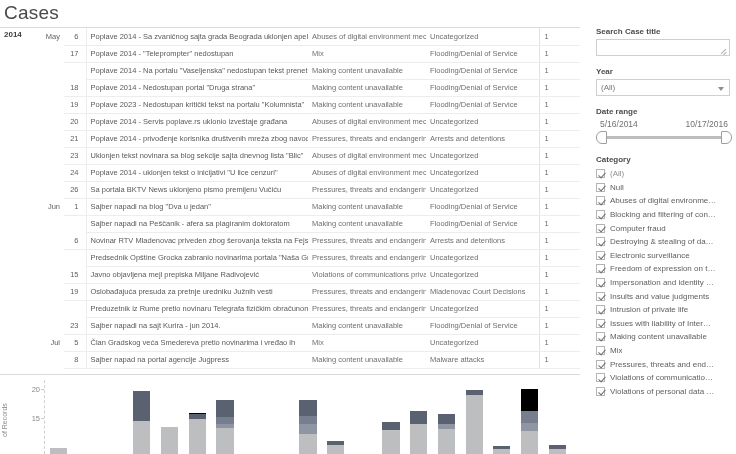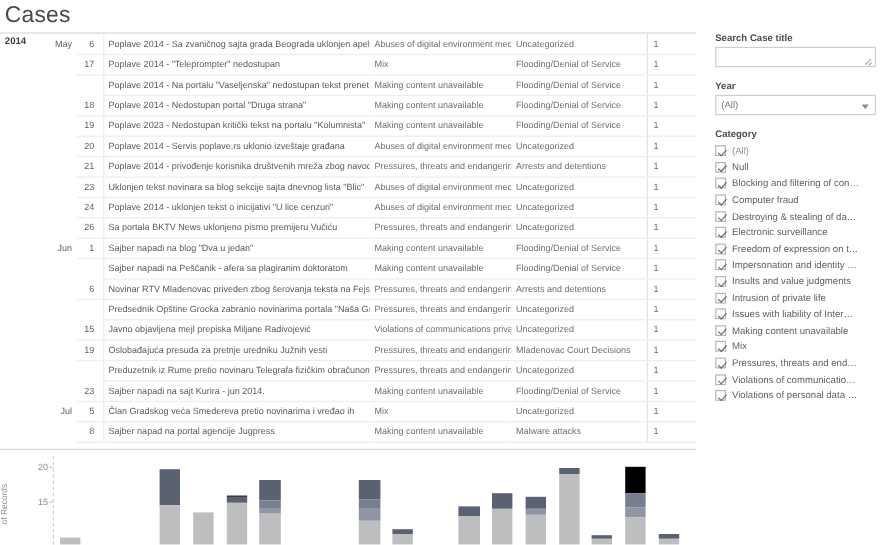--- a/index.html
+++ b/index.html
@@ -538,34 +538,50 @@
     </div>
 
     <div class="f-block">
       <div class="f-label">Year</div>
       <div class="select-box">
         <span>(All)</span>
         <span class="caret"></span>
       </div>
     </div>
 
+    <div class="f-block">
+      <div class="f-label">Date range</div>
+      <div class="range-vals">
+        <span>5/16/2014</span>
+        <span>10/17/2016</span>
+      </div>
+      <div class="slider">
+        <div class="track"></div>
+        <div class="knob left"></div>
+        <div class="knob right"></div>
+      </div>
+    </div>
 
     <div class="f-block">
       <div class="f-label">Category</div>
       <div class="cat-list" id="cat-list">
           <div class="cat-item muted">
             <span class="cbx"></span>
             <span class="lbl">(All)</span>
           </div>
           <div class="cat-item">
             <span class="cbx"></span>
             <span class="lbl">Null</span>
           </div>
           <div class="cat-item">
             <span class="cbx"></span>
+            <span class="lbl">Abuses of digital environme…</span>
+          </div>
+          <div class="cat-item">
+            <span class="cbx"></span>
             <span class="lbl">Blocking and filtering of con…</span>
           </div>
           <div class="cat-item">
             <span class="cbx"></span>
             <span class="lbl">Computer fraud</span>
           </div>
           <div class="cat-item">
             <span class="cbx"></span>
             <span class="lbl">Destroying &amp; stealing of da…</span>
           </div>

